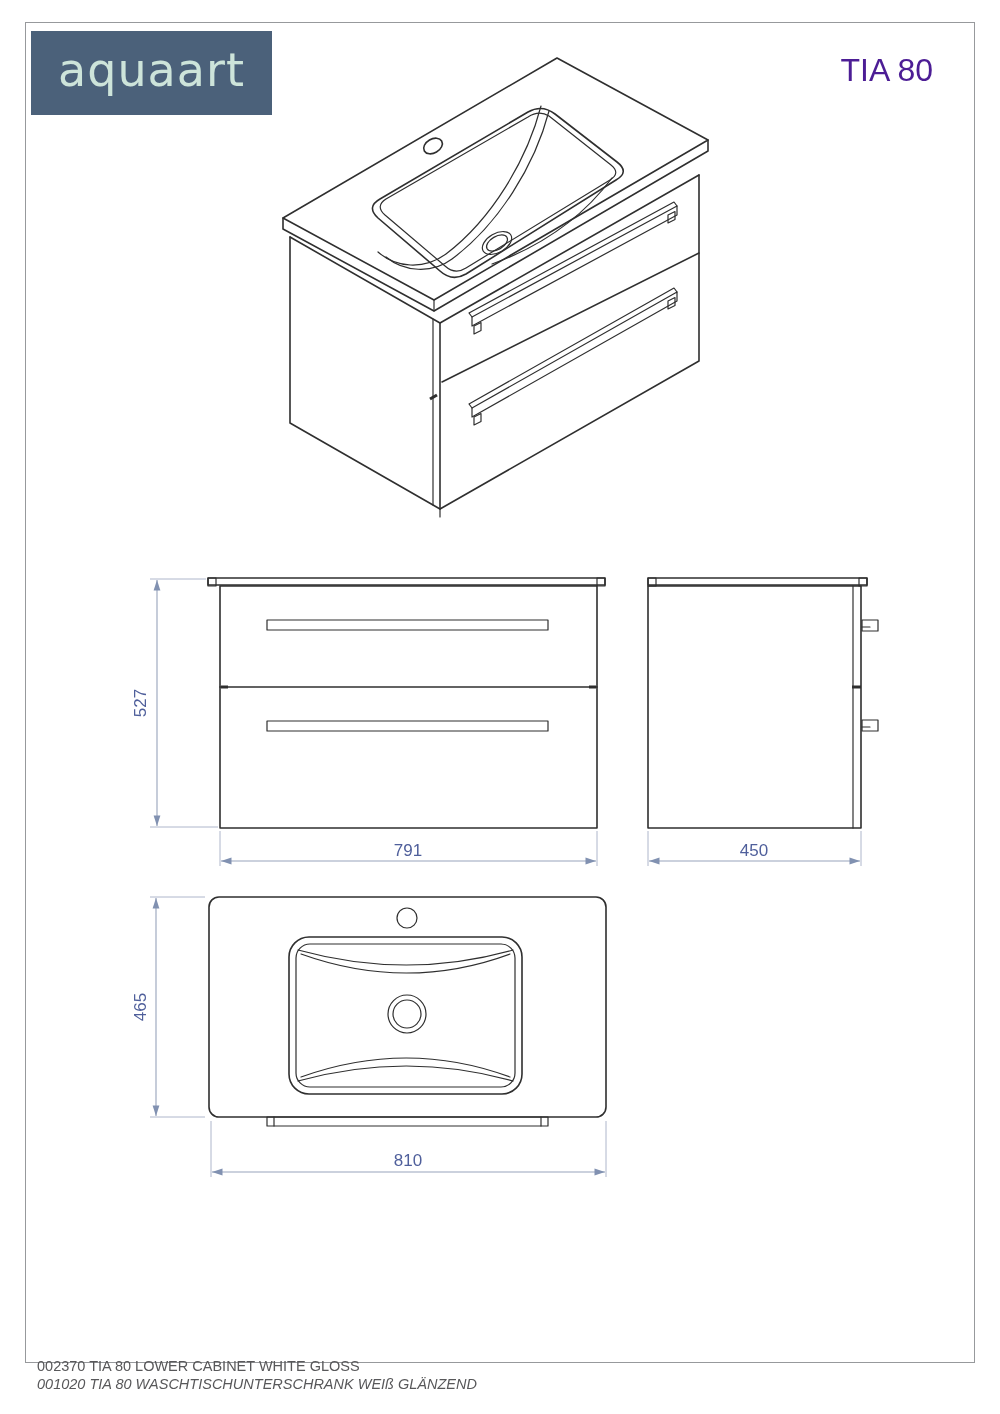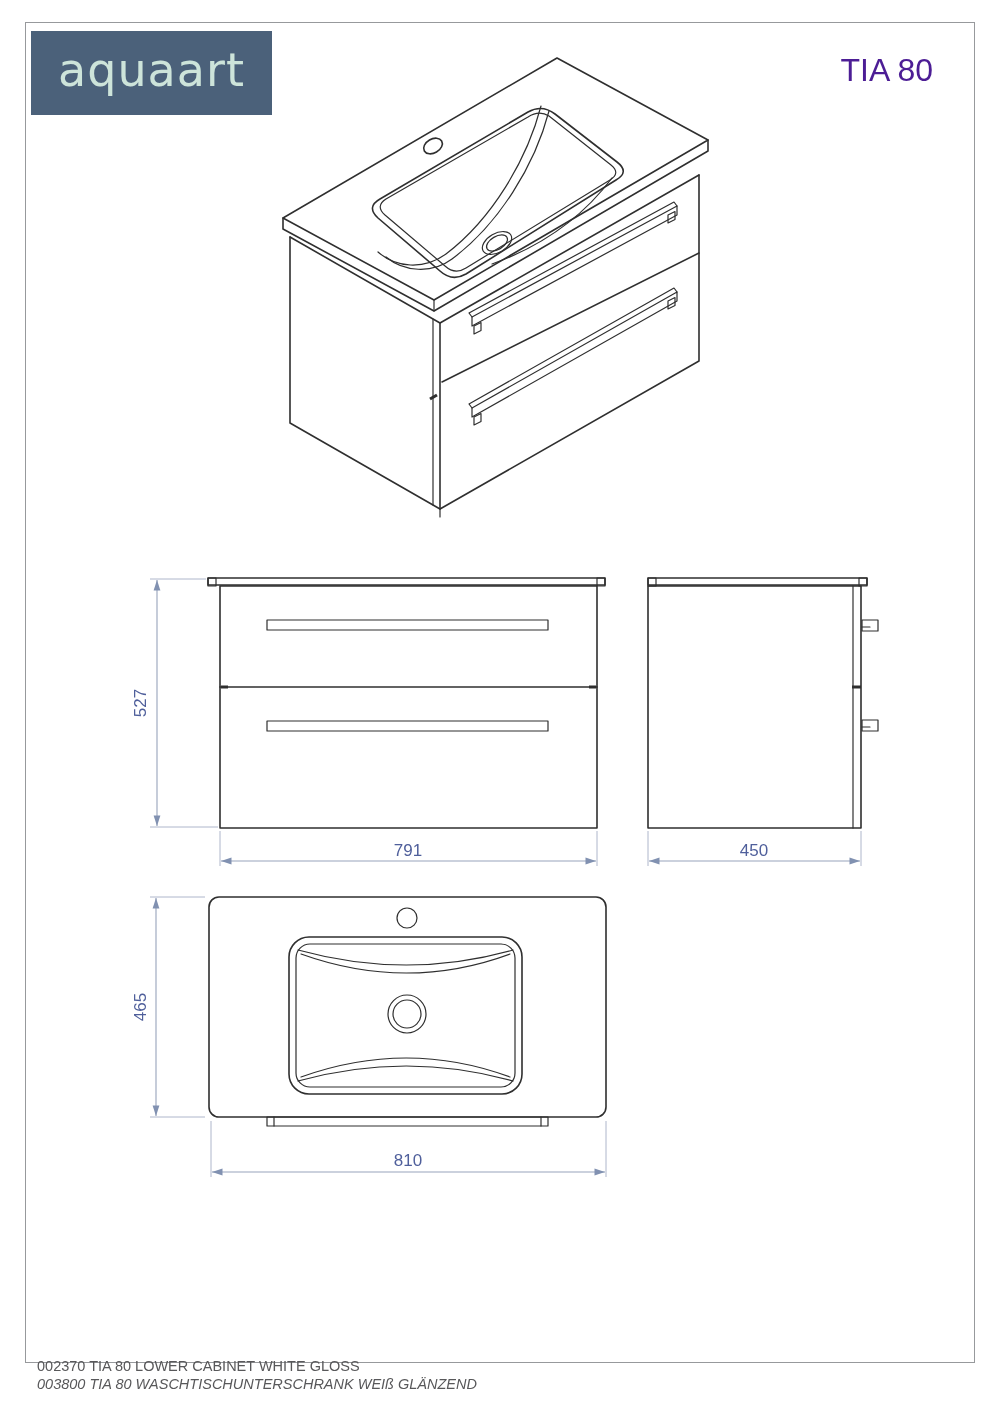--- a/index.html
+++ b/index.html
@@ -168,18 +168,18 @@
         <path class="dim" d="M212,1172 H605"></path>
         <path class="arrow" d="M212,1172 l10.5,-3.4 v6.8 Z"></path>
         <path class="arrow" d="M605,1172 l-10.5,-3.4 v6.8 Z"></path>
         <text class="dimtext" x="408" y="1166" text-anchor="middle">810</text>
       </g>
     </g>
   </svg>
 
   <div class="footer-block" style="top:1320px;margin-top:38px;">
     <div class="en">002370 TIA 80 LOWER CABINET WHITE GLOSS</div>
-    <div class="de">003800 TIA 80 WASCHTISCHUNTERSCHRANK WEIß GLÄNZEND</div>
+    <div class="de">001020 TIA 80 WASCHTISCHUNTERSCHRANK WEIß GLÄNZEND</div>
   </div>
   <div class="footer-block" style="top:1314px;">
   </div>
 
 </div>
 
 </body></html>

